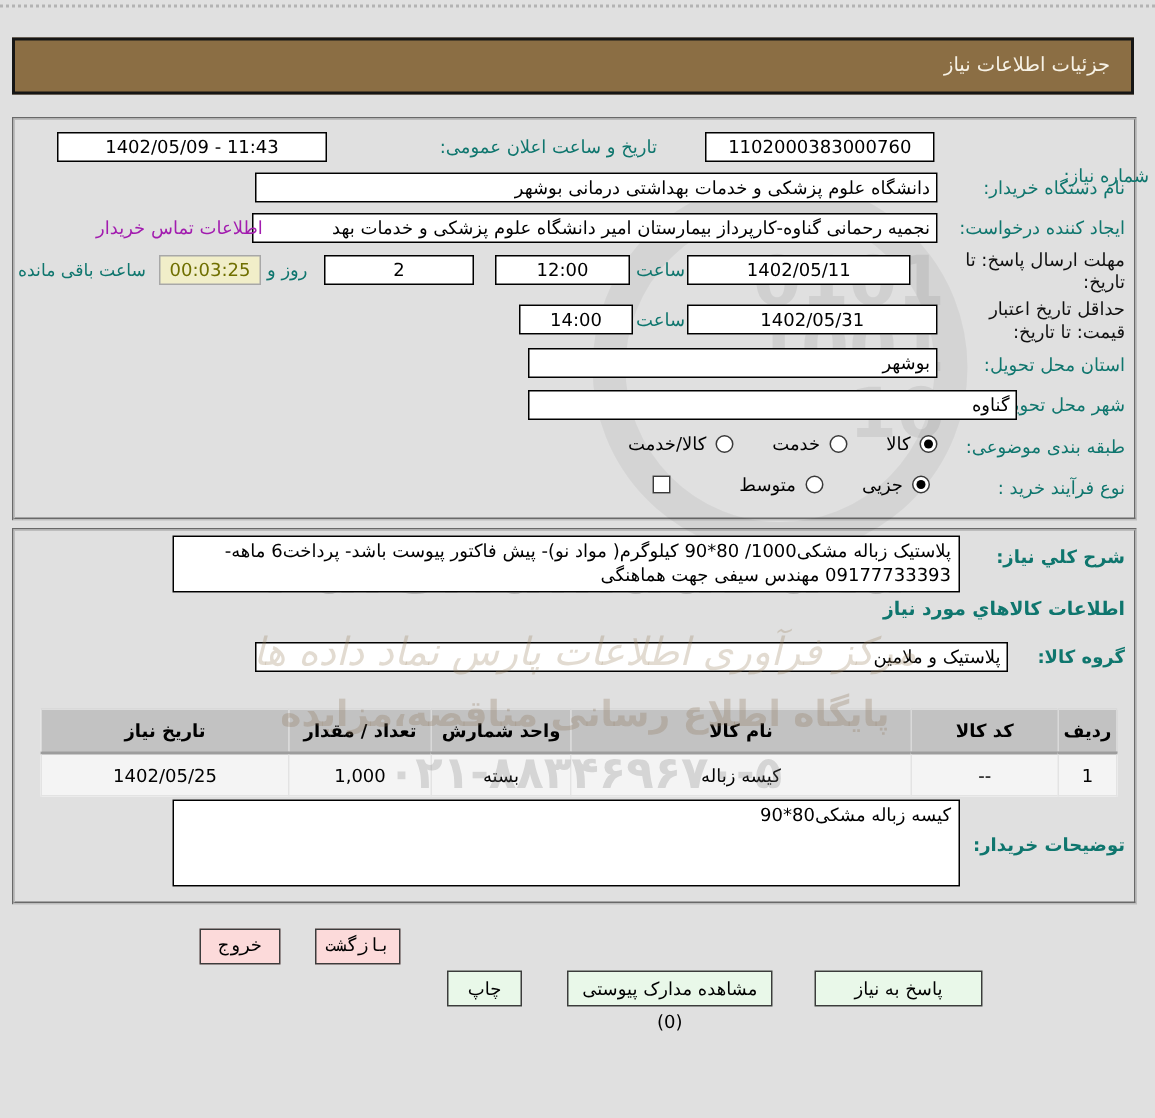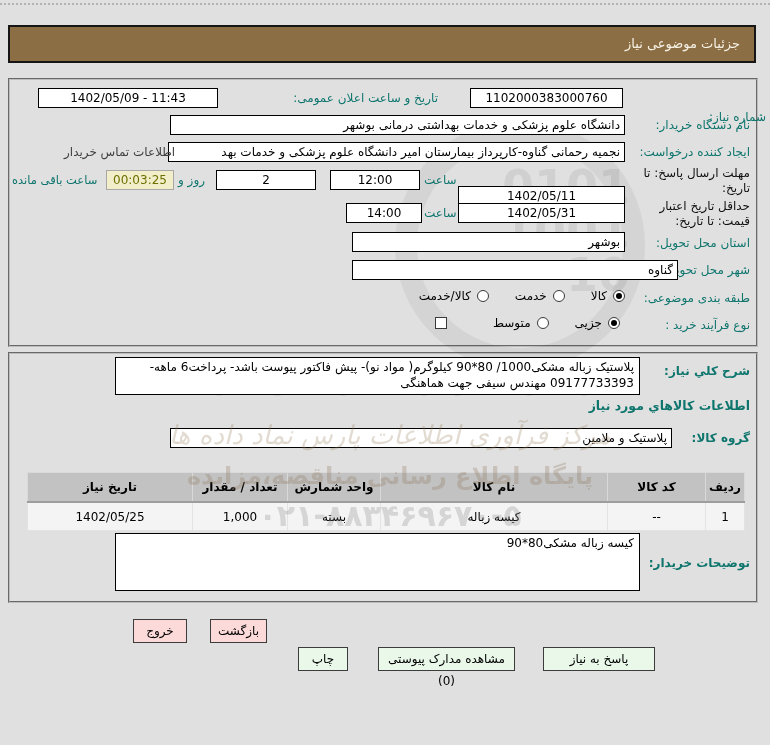--- a/index.html
+++ b/index.html
@@ -33,21 +33,21 @@
     background:#fff;border:1px solid #000;box-sizing:border-box;
     height:20px;line-height:18px;overflow:hidden;white-space:nowrap;
     padding:0 4px;z-index:2;
   }
   .center{text-align:center;}
   .ltr{direction:ltr;}
   .countdown{
     background:#f1eec9;border:1px solid #a8a8a8;color:#6f6f00;
     text-align:center;z-index:2;
   }
-  .link{color:#404040;cursor:pointer;white-space:nowrap;z-index:2;}
+  .link{color:#a21caf;cursor:pointer;white-space:nowrap;z-index:2;}
   
   .optrow{display:flex;align-items:center;gap:6px;z-index:2;}
   .radio{
     width:12px;height:12px;border-radius:50%;background:#fff;
     border:1px solid #3a3a3a;box-sizing:border-box;position:relative;flex:0 0 auto;
   }
   .radio.sel::after{
     content:"";position:absolute;left:2px;top:2px;width:6px;height:6px;
     border-radius:50%;background:#000;
   }
@@ -76,21 +76,21 @@
     background:#f4f4f4;height:25px;text-align:center;font-size:12px;
     border:1px solid #e3e3e3;
   }
   .c0{width:36px;}.c1{width:95px;}.c2{width:224px;}.c3{width:90px;}.c4{width:92px;}.c5{width:auto;}
   
   .btn{
     height:24px;line-height:22px;text-align:center;box-sizing:border-box;
     border:1px solid #3c3c3c;font-size:12px;z-index:2;cursor:pointer;
   }
   .btn.green{background:#e9f8e9;margin-top:28px;}
-  .btn.pink{background:#fcdada;}
+  .btn.pink{background:#fcdada;font-family:Liberation Mono, monospace;}
   
   .wm{pointer-events:none;}
   .wm-brand{
     left:105px;top:352px;width:570px;z-index:1;
     font-size:46px;font-weight:bold;color:rgba(110,110,110,.33);
     direction:ltr;text-align:center;letter-spacing:1px;white-space:nowrap;
   }
   .wm-ring{
     left:395px;top:120px;width:250px;height:250px;border-radius:50%;
     border:22px solid rgba(0,0,0,.05);box-sizing:border-box;z-index:1;
@@ -120,40 +120,40 @@
 <div class="abs wm wm-ring"></div>
 <div class="abs wm wm-digits">0101
 1001
 10</div>
 <div class="abs wm wm-brand">ParsNamadData</div>
 <div class="abs wm wm-script">مرکز فرآوری اطلاعات پارس نماد داده ها</div>
 <div class="abs wm wm-pars">پایگاه اطلاع رسانی مناقصه،مزایده</div>
 <div class="abs wm wm-phone">۰۲۱-۸۸۳۴۶۹۶۷۰-۵</div>
 
 <div class="abs titlebar">
-  <span>جزئیات موضوعی نیاز</span>
+  <span>جزئیات اطلاعات نیاز</span>
 </div>
 
 <div class="abs panel panel1"></div>
 
 <div class="abs lbl" style="right:4px;top:91px;margin-top:19px;">شماره نیاز:</div>
 <div class="abs field center ltr" style="left:470px;top:88px;width:153px;">1102000383000760</div>
 <div class="abs lbl" style="right:332px;top:91px;">تاریخ و ساعت اعلان عمومی:</div>
 <div class="abs field center ltr" style="left:38px;top:88px;width:180px;">1402/05/09 - 11:43</div>
 
 <div class="abs lbl" style="right:20px;top:118px;">نام دستگاه خریدار:</div>
 <div class="abs field" style="left:170px;top:115px;width:455px;">دانشگاه علوم پزشکی و خدمات بهداشتی درمانی بوشهر</div>
 
 <div class="abs lbl" style="right:20px;top:145px;">ایجاد کننده درخواست:</div>
 <div class="abs field" style="left:168px;top:142px;width:457px;">نجمیه رحمانی گناوه-کارپرداز بیمارستان امیر دانشگاه علوم پزشکی و خدمات بهد</div>
 <div class="abs link" style="left:64px;top:145px;">اطلاعات تماس خریدار</div>
 
 <div class="abs lbl2" style="right:20px;top:166px;">مهلت ارسال پاسخ: تا
 تاریخ:</div>
-<div class="abs field center ltr" style="left:458px;top:186px;width:167px;">1402/05/11</div>
+<div class="abs field center ltr" style="left:458px;top:170px;width:149px;">1402/05/11</div>
 <div class="abs lbl" style="left:424px;top:173px;">ساعت</div>
 <div class="abs field center ltr" style="left:330px;top:170px;width:90px;">12:00</div>
 <div class="abs field center ltr" style="left:216px;top:170px;width:100px;">2</div>
 <div class="abs lbl" style="left:178px;top:173px;">روز و</div>
 <div class="abs field countdown ltr" style="left:106px;top:170px;width:68px;">00:03:25</div>
 <div class="abs lbl" style="left:12px;top:173px;font-size:11.5px;">ساعت باقی مانده</div>
 
 <div class="abs lbl2" style="right:20px;top:199px;">حداقل تاریخ اعتبار
 قیمت: تا تاریخ:</div>
 <div class="abs field center ltr" style="left:458px;top:203px;width:167px;">1402/05/31</div>

